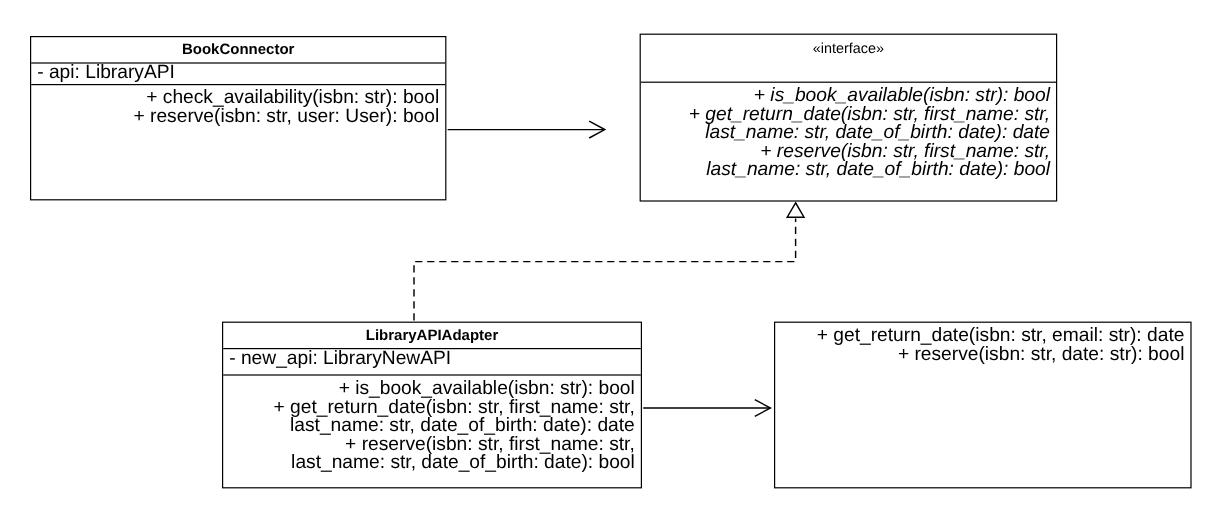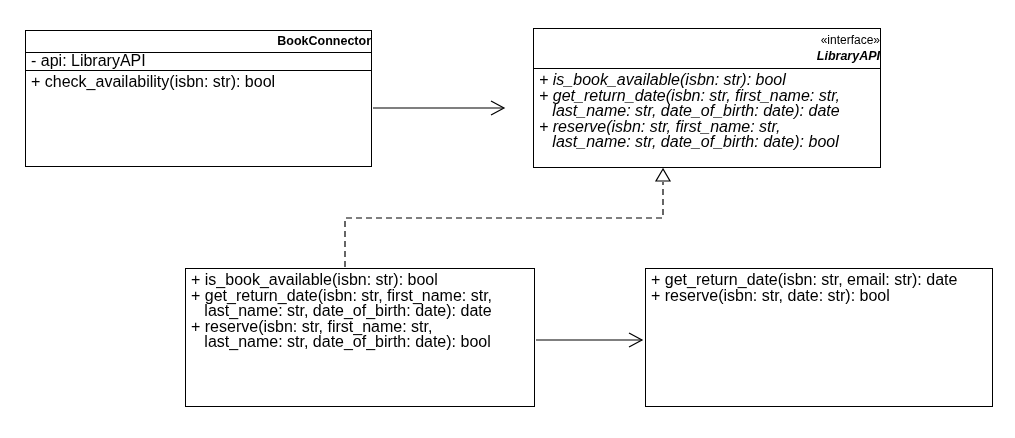--- a/index.html
+++ b/index.html
@@ -22,38 +22,39 @@
     box-sizing: border-box;
     border: 1px solid #000;
     background: #fff;
     display: flex;
     flex-direction: column;
     font-size: 12px;
   }
   .c-title {
     box-sizing: border-box;
     border-bottom: 1px solid #000;
-    text-align: right;
+    text-align: center;
     font-weight: bold;
     font-size: 12.5px;
   }
   .c-title.single { height: 22px; line-height: 21px; }
   .c-title.double { height: 40px; padding-top: 3px; }
   .stereotype { font-weight: normal; font-style: normal; font-size: 12px; line-height: 16px; }
   .iface-name { font-weight: bold; font-style: italic; line-height: 17px; }
   .c-attrs {
     box-sizing: border-box;
     border-bottom: 1px solid #000;
     padding: 0 5px;
   }
   .c-attrs.h18 { height: 18px; line-height: 17px; }
   .c-attrs.h22 { height: 22px; line-height: 21px; }
   .c-methods {
     flex: 1;
     padding: 3px 5px 0 5px;
+    text-align: right;
   }
   .line {
     white-space: pre;
     line-height: 15.5px;
     font-size: 16px;
   }
   .italic .line { font-style: italic; }
 </style>
 </head>
 <body>
@@ -78,38 +79,42 @@
     </g>
   </svg>
 
   <div class="uml-class" style="left:25px; top:30px; width:347px; height:137px;">
     <div class="c-title single">BookConnector</div>
     <div class="c-attrs h18">
       <div class="line">- api: LibraryAPI</div>
     </div>
     <div class="c-methods">
       <div class="line">+ check_availability(isbn: str): bool</div>
+      <div class="line">+ reserve(isbn: str, user: User): bool</div>
     </div>
   </div>
 
   <div class="uml-class italic" style="left:533px; top:28px; width:348px; height:140px;">
     <div class="c-title double">
       <div class="stereotype">«interface»</div>
-      <div class="iface-name">LibraryAPI</div>
     </div>
     <div class="c-methods">
       <div class="line">+ is_book_available(isbn: str): bool</div>
       <div class="line">+ get_return_date(isbn: str, first_name: str,</div>
       <div class="line">   last_name: str, date_of_birth: date): date</div>
       <div class="line">+ reserve(isbn: str, first_name: str,</div>
       <div class="line">   last_name: str, date_of_birth: date): bool</div>
     </div>
   </div>
 
   <div class="uml-class" style="left:185px; top:268px; width:350px; height:139px;">
+    <div class="c-title single">LibraryAPIAdapter</div>
+    <div class="c-attrs h22">
+      <div class="line">- new_api: LibraryNewAPI</div>
+    </div>
     <div class="c-methods">
       <div class="line">+ is_book_available(isbn: str): bool</div>
       <div class="line">+ get_return_date(isbn: str, first_name: str,</div>
       <div class="line">   last_name: str, date_of_birth: date): date</div>
       <div class="line">+ reserve(isbn: str, first_name: str,</div>
       <div class="line">   last_name: str, date_of_birth: date): bool</div>
     </div>
   </div>
 
   <div class="uml-class" style="left:645px; top:268px; width:348px; height:139px;">

